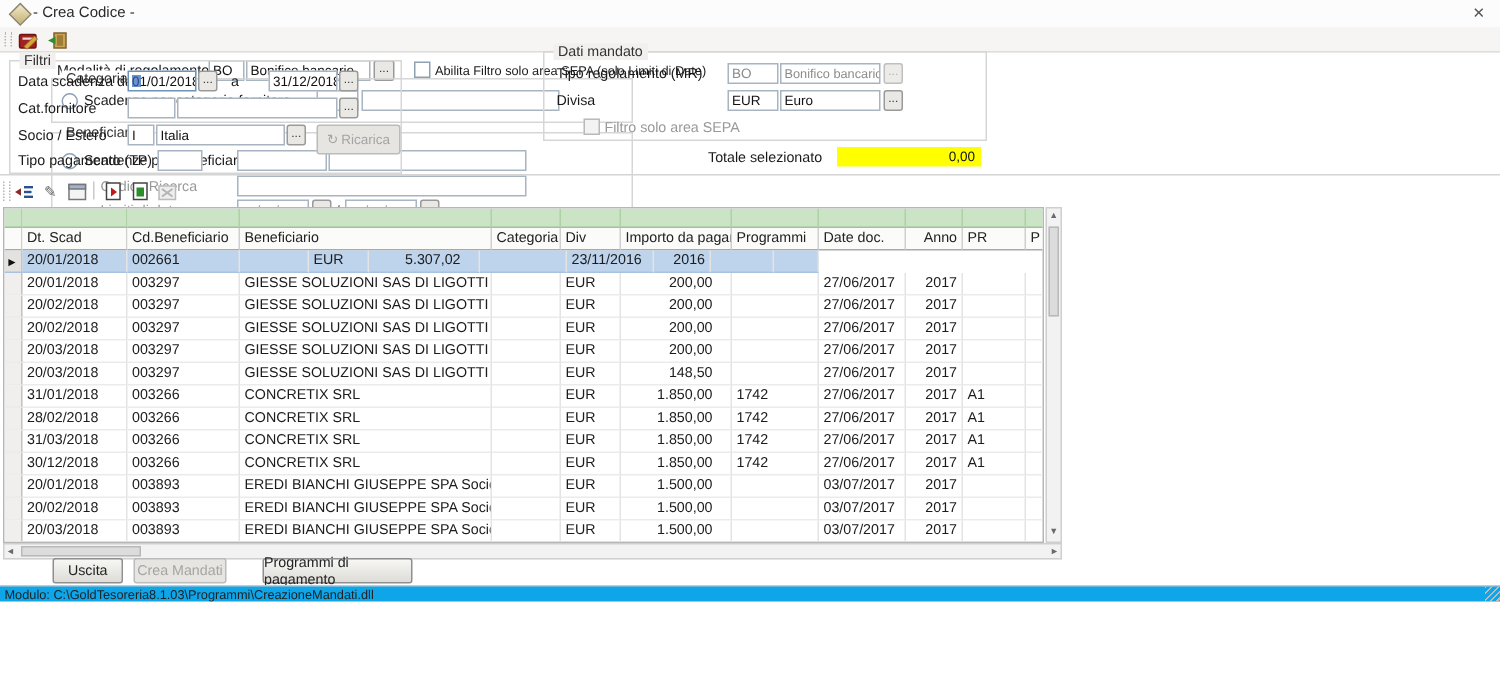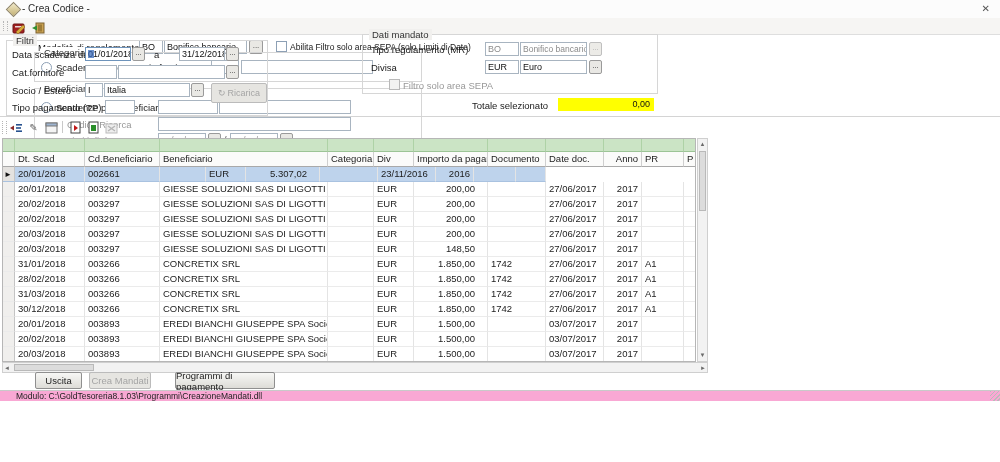--- a/index.html
+++ b/index.html
@@ -61,22 +61,22 @@
   .grow.header .gcell{height:15px;background:#fbfbfa;border-right:1px solid #cfcfcf;border-bottom:1px solid #a9a9a9;color:#222}
   .grow.data .gcell{height:15px}
   .gcell.selcol{background:#f0efed;border-right:1px solid #c4c4c4;font-size:8px;line-height:15px;color:#111;padding:0 1px}
   .grow.selected .gcell{background:#bed3ec;border-bottom:1px solid #a9c2e0}
   .grow.selected .gcell.selcol{background:#e4e2df}
   .gcell.r{text-align:right}
   .vscroll{position:absolute;left:697px;top:138px;width:11px;height:224px;background:#f2f2f2;border:1px solid #cfcfcf;box-sizing:border-box}
   .hscroll{position:absolute;left:2px;top:362px;width:706px;height:11px;background:#f2f2f2;border:1px solid #cfcfcf;box-sizing:border-box}
   .sarrow{position:absolute;font-size:6px;color:#6a6a6a;line-height:9px;text-align:center;cursor:pointer}
   .sthumb{position:absolute;background:#dcdcdc;border:1px solid #b9b9b9;box-sizing:border-box;cursor:pointer}
-  #statusbar{position:absolute;left:0;top:390px;right:0;height:11px;background:#f9a8d4;border-top:1px solid #c9c9c9;
-             font-size:8.5px;color:#222;line-height:11px;padding-left:16px;box-sizing:border-box;white-space:nowrap;overflow:hidden}
+  #statusbar{position:absolute;left:0;top:390px;right:0;height:11px;background:#0ea5e9;border-top:1px solid #c9c9c9;
+             font-size:8.5px;color:#222;line-height:11px;padding-left:3px;box-sizing:border-box;white-space:nowrap;overflow:hidden}
   #rgrip{position:absolute;right:0;top:391px;width:10px;height:10px;
          background:repeating-linear-gradient(135deg,#bbb 0 1px,transparent 1px 3px)}
   #topline{position:absolute;left:450px;top:0;width:550px;height:2px;background:#5a5a5a}
   #bottomband{position:absolute;left:0;top:455px;width:1000px;height:7px;background:#8f8f8f}
   .ricarica{font-size:9px;color:#9a9a9a;background:#dcdbd7;border:1px solid #b2b2b2}
   .yellowfld{position:absolute;background:#ffff00;font-size:9px;line-height:13px;text-align:right;
              padding:0 4px;color:#111;box-sizing:border-box}
 </style>
 </head>
 <body>
@@ -277,21 +277,21 @@
           <div class="gcell" style="width: 30px;"></div>
         </div>
         <div class="grow header">
           <div class="gcell selcol" style="width: 12px;"></div>
           <div class="gcell" style="width: 70px;">Dt. Scad</div>
           <div class="gcell" style="width: 75px;">Cd.Beneficiario</div>
           <div class="gcell" style="width: 168px;">Beneficiario</div>
           <div class="gcell" style="width: 46px;">Categoria</div>
           <div class="gcell" style="width: 40px;">Div</div>
           <div class="gcell" style="width: 74px;">Importo da pagare</div>
-          <div class="gcell" style="width: 58px;">Documento</div>
+          <div class="gcell" style="width: 58px;">Programmi</div>
           <div class="gcell" style="width: 58px;">Date doc.</div>
           <div class="gcell r" style="width: 38px;">Anno</div>
           <div class="gcell" style="width: 42px;">PR</div>
           <div class="gcell" style="width: 30px;">P</div>
         </div>
         <div class="grow data selected">
           <div class="gcell selcol" style="width: 12px;">►</div>
           <div class="gcell" style="width: 70px;">20/01/2018</div>
           <div class="gcell" style="width: 75px;">002661</div>
           <div class="gcell" style="width: 46px;"></div>

